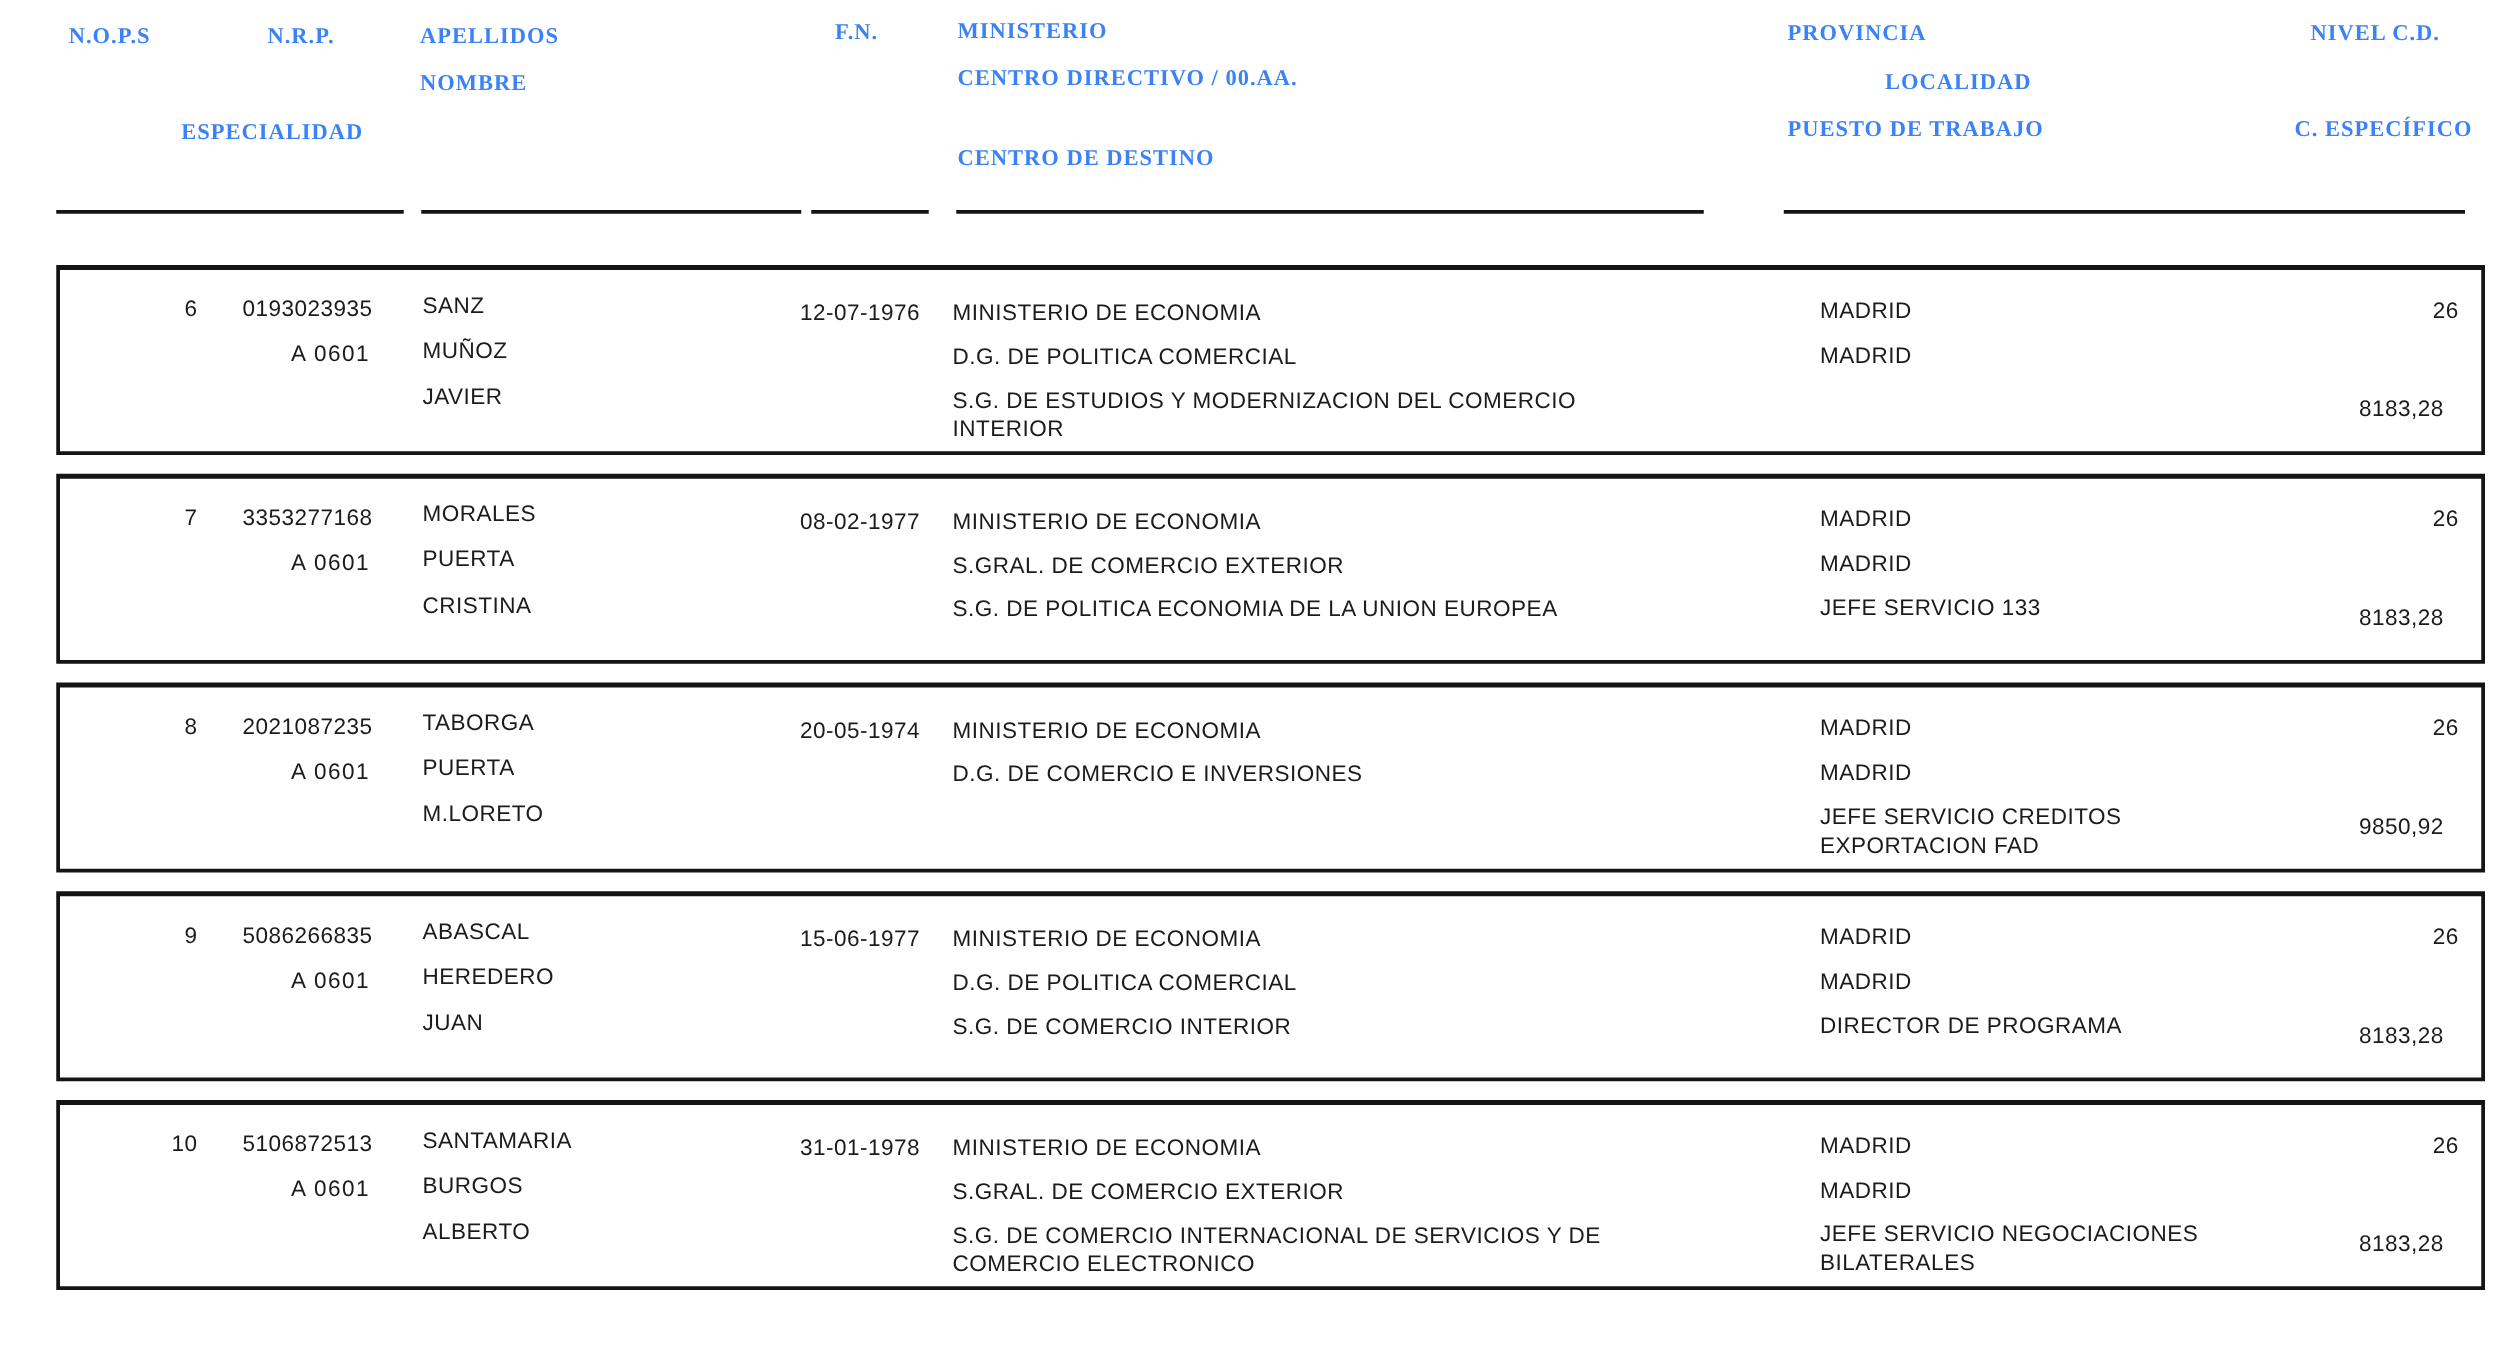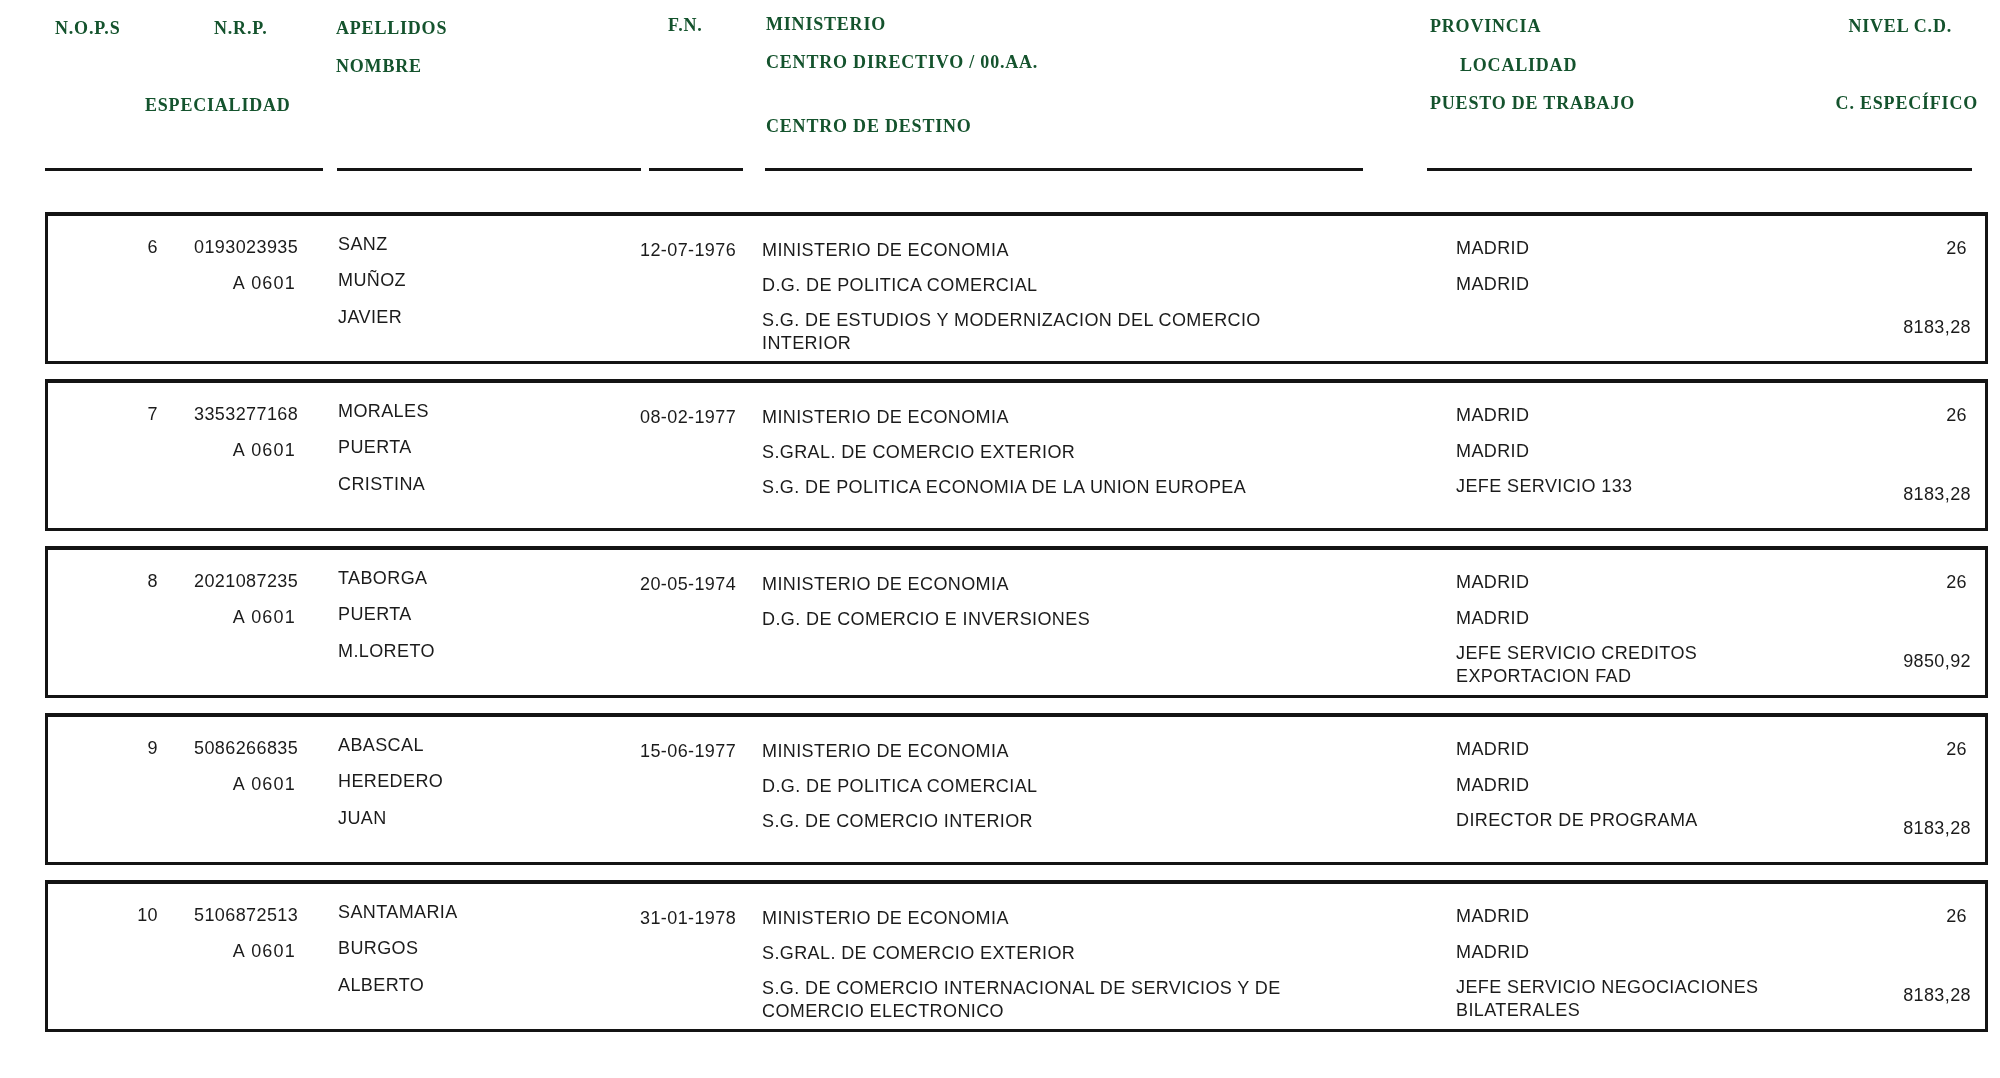--- a/index.html
+++ b/index.html
@@ -15,34 +15,34 @@
     overflow: hidden;
     color: #161616;
   }
   
   .hlabel {
     position: absolute;
     font-family: "Liberation Serif", "DejaVu Serif", serif;
     font-weight: bold;
     font-size: 18px;
     letter-spacing: 0.8px;
-    color: #14532d;
+    color: #3b82f6;
     white-space: nowrap;
   }
   .h-nops          { left: 55px;   top: 18px; }
   .h-nrp           { left: 214px;  top: 18px; }
   .h-apellidos     { left: 336px;  top: 18px; }
   .h-nombre        { left: 336px;  top: 56px; }
   .h-especialidad  { left: 145px;  top: 95px; }
   .h-fn            { left: 668px;  top: 15px; }
   .h-ministerio    { left: 766px;  top: 14px; }
   .h-centro-dir    { left: 766px;  top: 52px; }
   .h-centro-dest   { left: 766px;  top: 91px; margin-top: 25px; }
   .h-provincia     { left: 1430px; top: 16px; }
-  .h-localidad     { left: 1460px; top: 55px; }
+  .h-localidad     { left: 1508px; top: 55px; }
   .h-puesto        { left: 1430px; top: 93px; }
   .h-nivel         { right: 48px;  top: 16px; }
   .h-especifico    { right: 22px;  top: 93px; }
 
   
   .underline {
     position: absolute;
     top: 168px;
     height: 3px;
     background: #141414;
@@ -87,21 +87,21 @@
   .f-ap2    { left: 290px; top: 53px; }
   .f-nom    { left: 290px; top: 90px; }
   .f-fn     { left: 592px; top: 23px; width: 110px; }
   .f-min    { left: 714px; top: 23px; }
   .f-cdir   { left: 714px; top: 58px; }
   .f-cdest  { left: 714px; top: 93px; width: 620px; }
   .f-prov   { left: 1408px; top: 21px; }
   .f-loc    { left: 1408px; top: 57px; }
   .f-puesto { left: 1408px; top: 92px; width: 360px; }
   .f-nivel  { right: 18px; top: 21px; text-align: left; }
-  .f-cesp   { right: 14px; top: 100px; text-align: center; }
+  .f-cesp   { right: 30px; top: 100px; text-align: center; }
 </style>
 </head>
 <body>
 
 <div class="page">
 
   <div class="header">
     <span class="hlabel h-nops">N.O.P.S</span>
     <span class="hlabel h-nrp">N.R.P.</span>
     <span class="hlabel h-apellidos">APELLIDOS</span>

